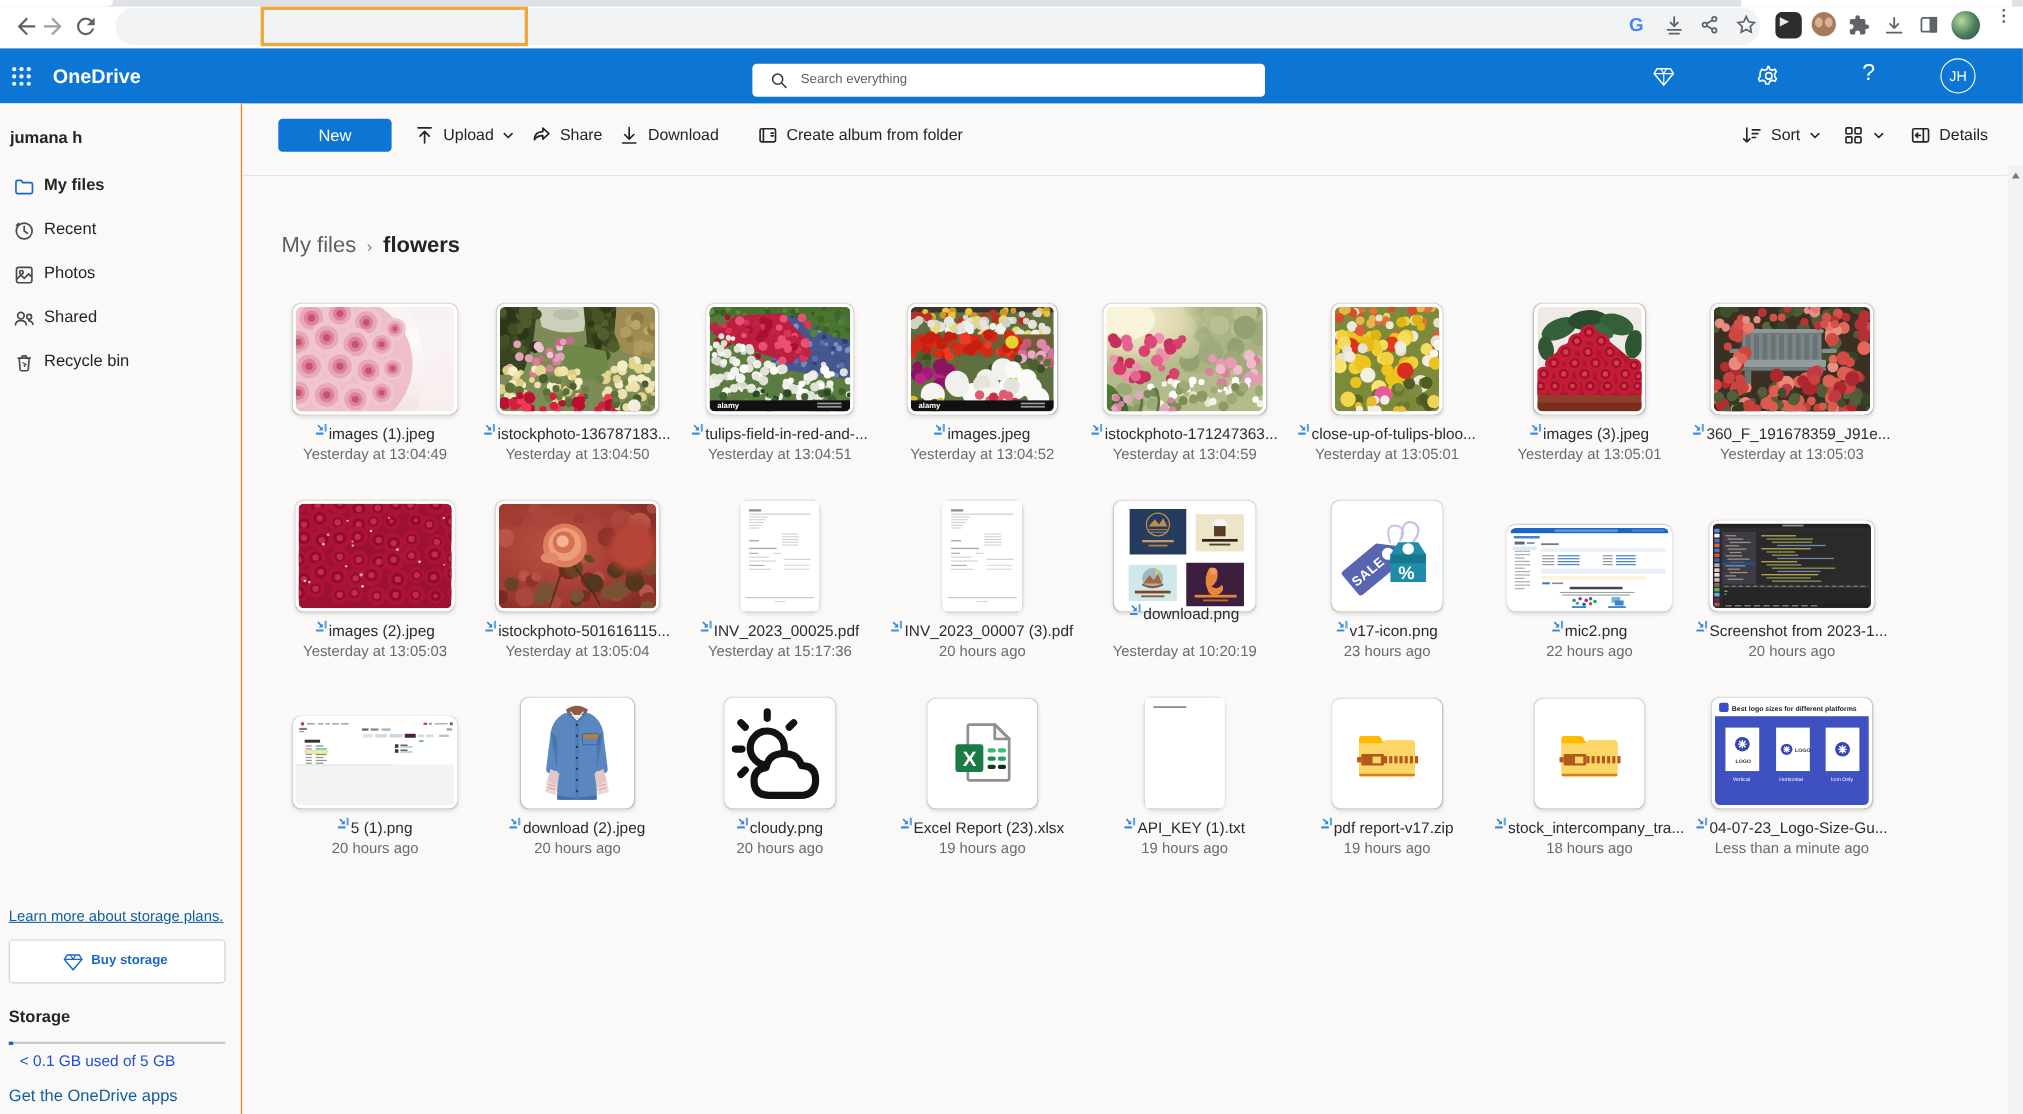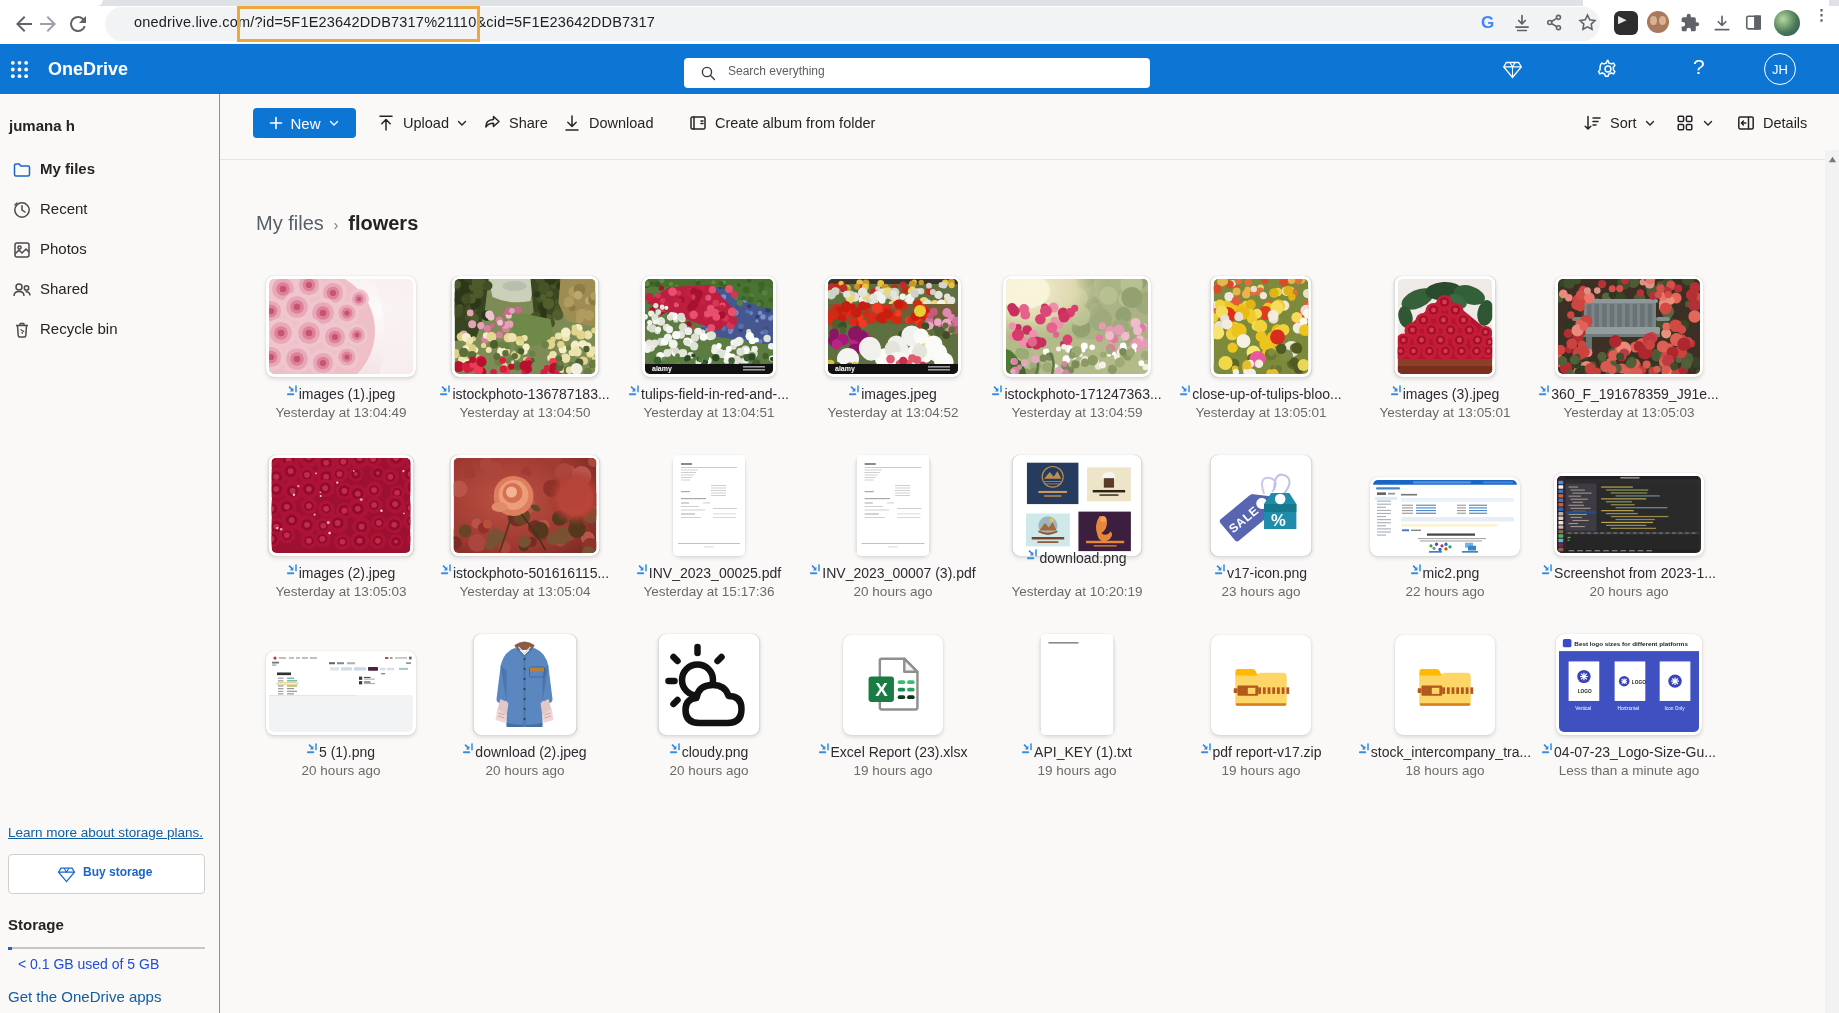--- a/index.html
+++ b/index.html
@@ -22,21 +22,21 @@
 #sidebar .uname{position:absolute;left:9px;top:23px;font-size:15px;font-weight:bold;color:#252423;}
 .navitem{position:absolute;left:0;width:220px;height:40px;}
 .navitem svg{position:absolute;left:12px;top:10px;}
 .navitem .t{position:absolute;left:40px;top:10px;font-size:15px;color:#242424;}
 .graytxt{color:#616161;font-size:14px;line-height:19px;}
 a.bluelink{color:#115ea3;}
 #buybtn{position:absolute;left:8px;top:760px;width:197px;height:40px;background:#fff;border:1px solid #d1cfcd;border-radius:4px;}
 
 #toolbar{position:absolute;left:220px;top:94px;width:1605px;height:66px;}
 .tbitem{position:absolute;top:14px;height:30px;display:flex;align-items:center;gap:7px;font-size:14.5px;color:#242424;}
-#newbtn{position:absolute;left:33px;top:14px;width:103px;height:30px;background:#0d76d4;border-radius:4px;color:#fff;display:flex;align-items:center;justify-content:center;gap:7px;font-size:15px;}
+#newbtn{position:absolute;left:33px;top:14px;width:103px;height:30px;background:#0d76d4;border-radius:4px;color:#fff;display:flex;align-items:center;justify-content:center;gap:7px;font-size:15px;flex-direction:column;}
 #tbdivider{position:absolute;left:220px;top:159px;width:1605px;height:1px;background:#e6e4e2;}
 #crumb{position:absolute;left:256px;top:212px;font-size:20px;color:#595f66;}
 #crumb b{color:#252423;font-weight:bold;}
 
 #scrollb{position:absolute;left:1825px;top:150px;width:14px;height:863px;background:#f2f2f2;}
 
 .tile{position:absolute;width:184px;}
 .thumb{position:absolute;bottom:0;left:50%;transform:translateX(-50%);background:#fff;border-radius:8px;box-shadow:0 0 1px rgba(0,0,0,.22),0 2px 4px rgba(0,0,0,.13);padding:3px;}
 .thumb .inner{width:100%;height:100%;border-radius:5px;overflow:hidden;position:relative;}
 .tlabel{position:absolute;width:184px;text-align:center;font-size:14px;color:#2b2b30;white-space:nowrap;}
@@ -55,21 +55,20 @@
     <svg class="cicon" style="left:36px;top:12px" width="24" height="24" viewBox="0 0 24 24">
       <path d="M4 11h12.2l-5.6-5.6L12 4l8 8-8 8-1.4-1.4 5.6-5.6H4v-2z" fill="#9aa0a6"></path>
     </svg>
     <svg class="cicon" style="left:66px;top:12px" width="24" height="24" viewBox="0 0 24 24">
       <path d="M17.65 6.35A7.96 7.96 0 0 0 12 4a8 8 0 1 0 7.73 10h-2.08A6 6 0 1 1 12 6c1.66 0 3.14.69 4.22 1.78L13 11h7V4l-2.35 2.35z" fill="#5f6368"></path>
     </svg>
     <svg class="cicon" style="left:114px;top:15px" width="17" height="17" viewBox="0 0 24 24">
       <path d="M18 8h-1V6a5 5 0 0 0-10 0v2H6a2 2 0 0 0-2 2v10a2 2 0 0 0 2 2h12a2 2 0 0 0 2-2V10a2 2 0 0 0-2-2zM9 6a3 3 0 0 1 6 0v2H9V6z" fill="#5f6368"></path>
     </svg>
   <div id="omnibox"></div>
-  <div id="urltext"><span style="color:#202124">onedrive.live.com</span><span style="color:#202124">/?id=5F1E23642DDB7317%21110&amp;cid=5F1E23642DDB7317</span></div>
   <div class="abs" style="left:1481px;top:13px;width:19px;height:19px;font-size:17px;font-weight:bold;color:#4285f4;font-family:'Liberation Sans'">G</div>
     <svg class="abs" style="left:1512px;top:13px" width="20" height="20" viewBox="0 0 24 24" fill="none" stroke="#5f6368" stroke-width="2">
       <path d="M12 3v10m0 0l-4-4m4 4l4-4" stroke-linecap="round"></path>
       <path d="M4 17h16M6 21h12"></path>
     </svg>
     <svg class="abs" style="left:1545px;top:13px" width="19" height="19" viewBox="0 0 24 24" fill="none" stroke="#5f6368" stroke-width="2">
       <circle cx="6" cy="12" r="2.5"></circle>
       <circle cx="17" cy="5.5" r="2.5"></circle>
       <circle cx="17" cy="18.5" r="2.5"></circle>
       <path d="M8.2 10.8l6.6-4M8.2 13.2l6.6 4"></path>

